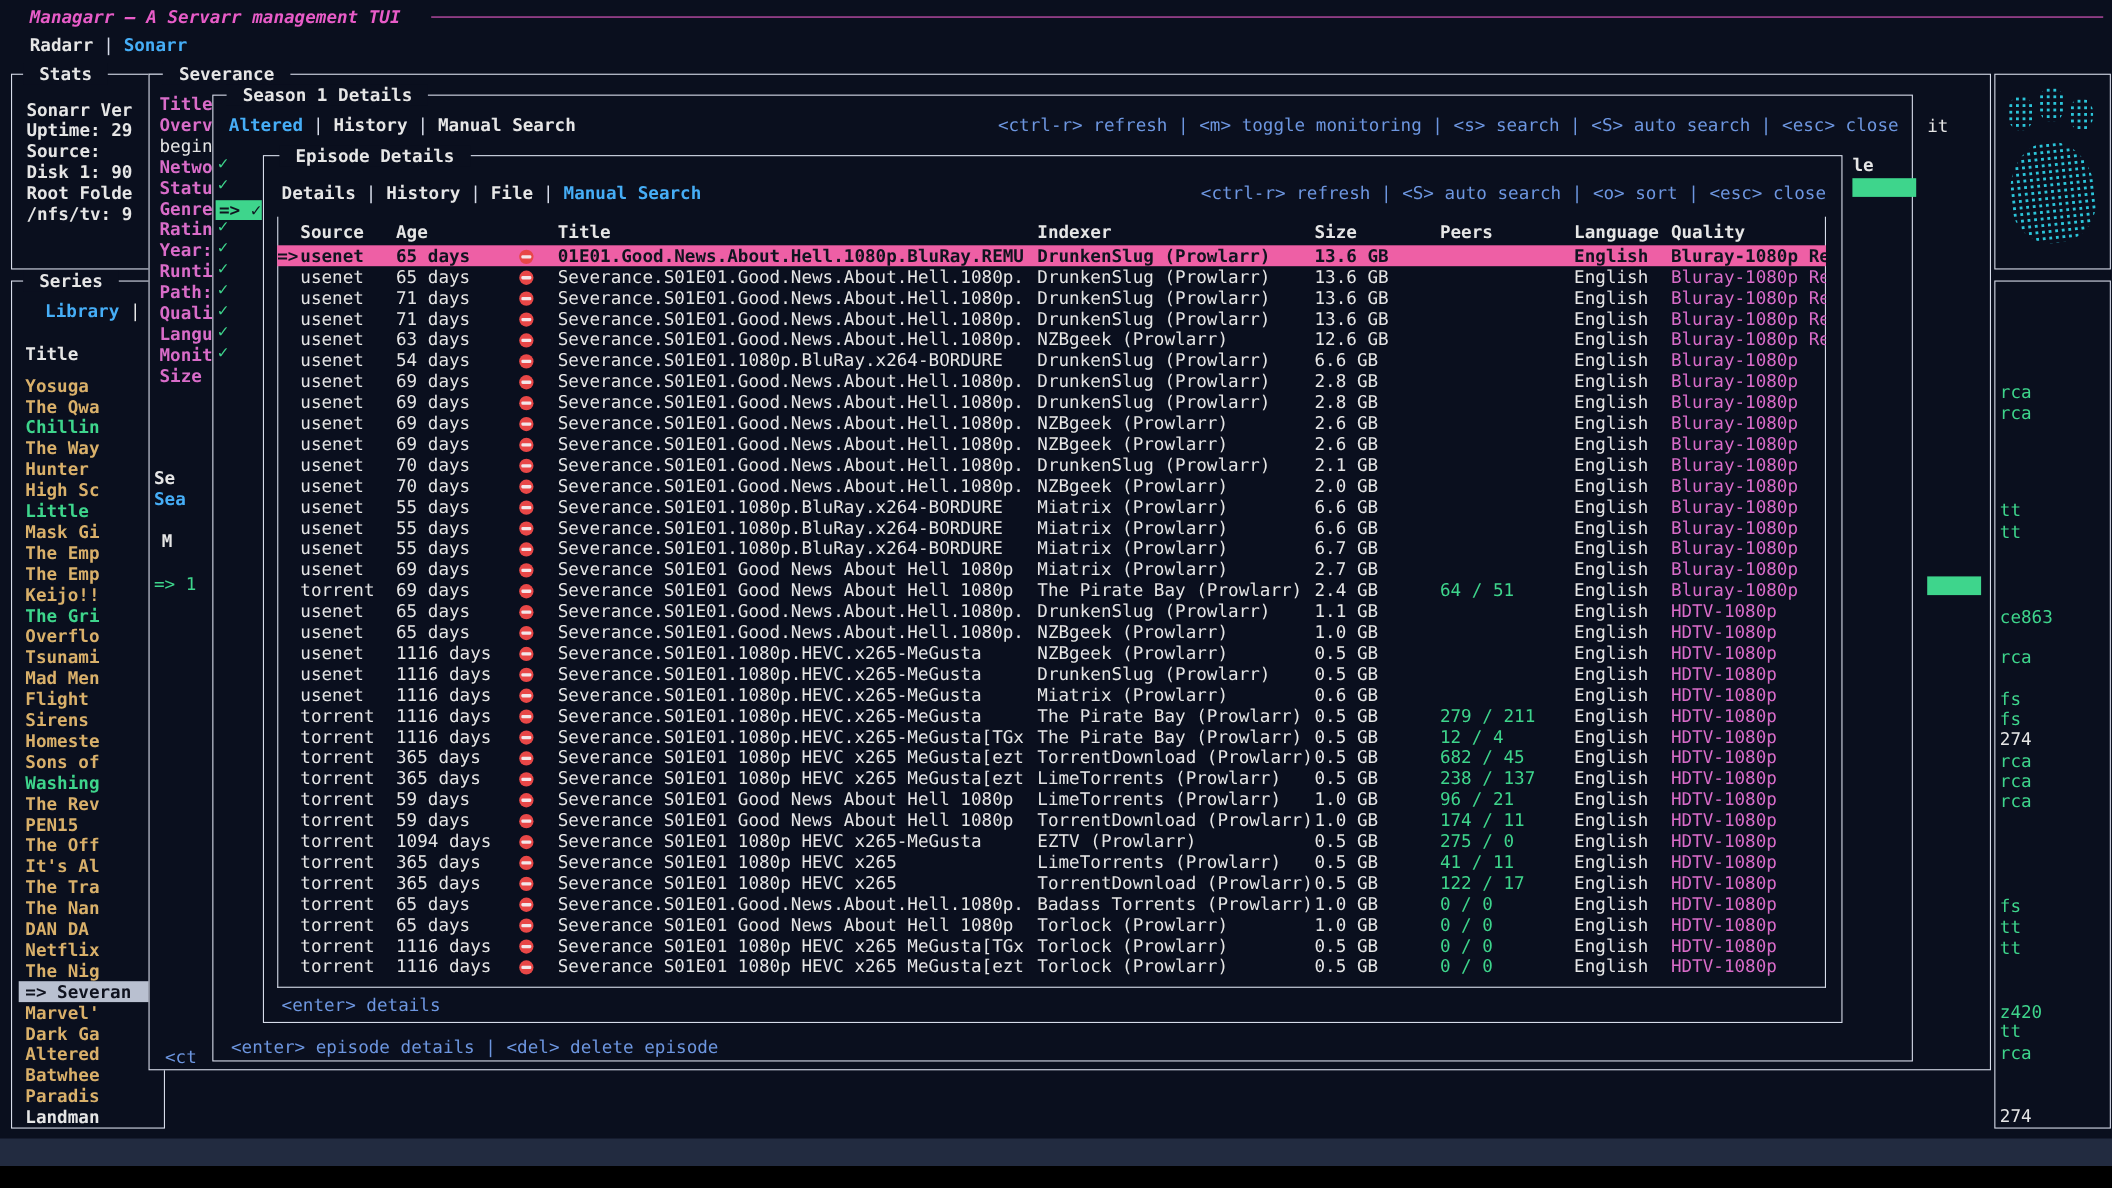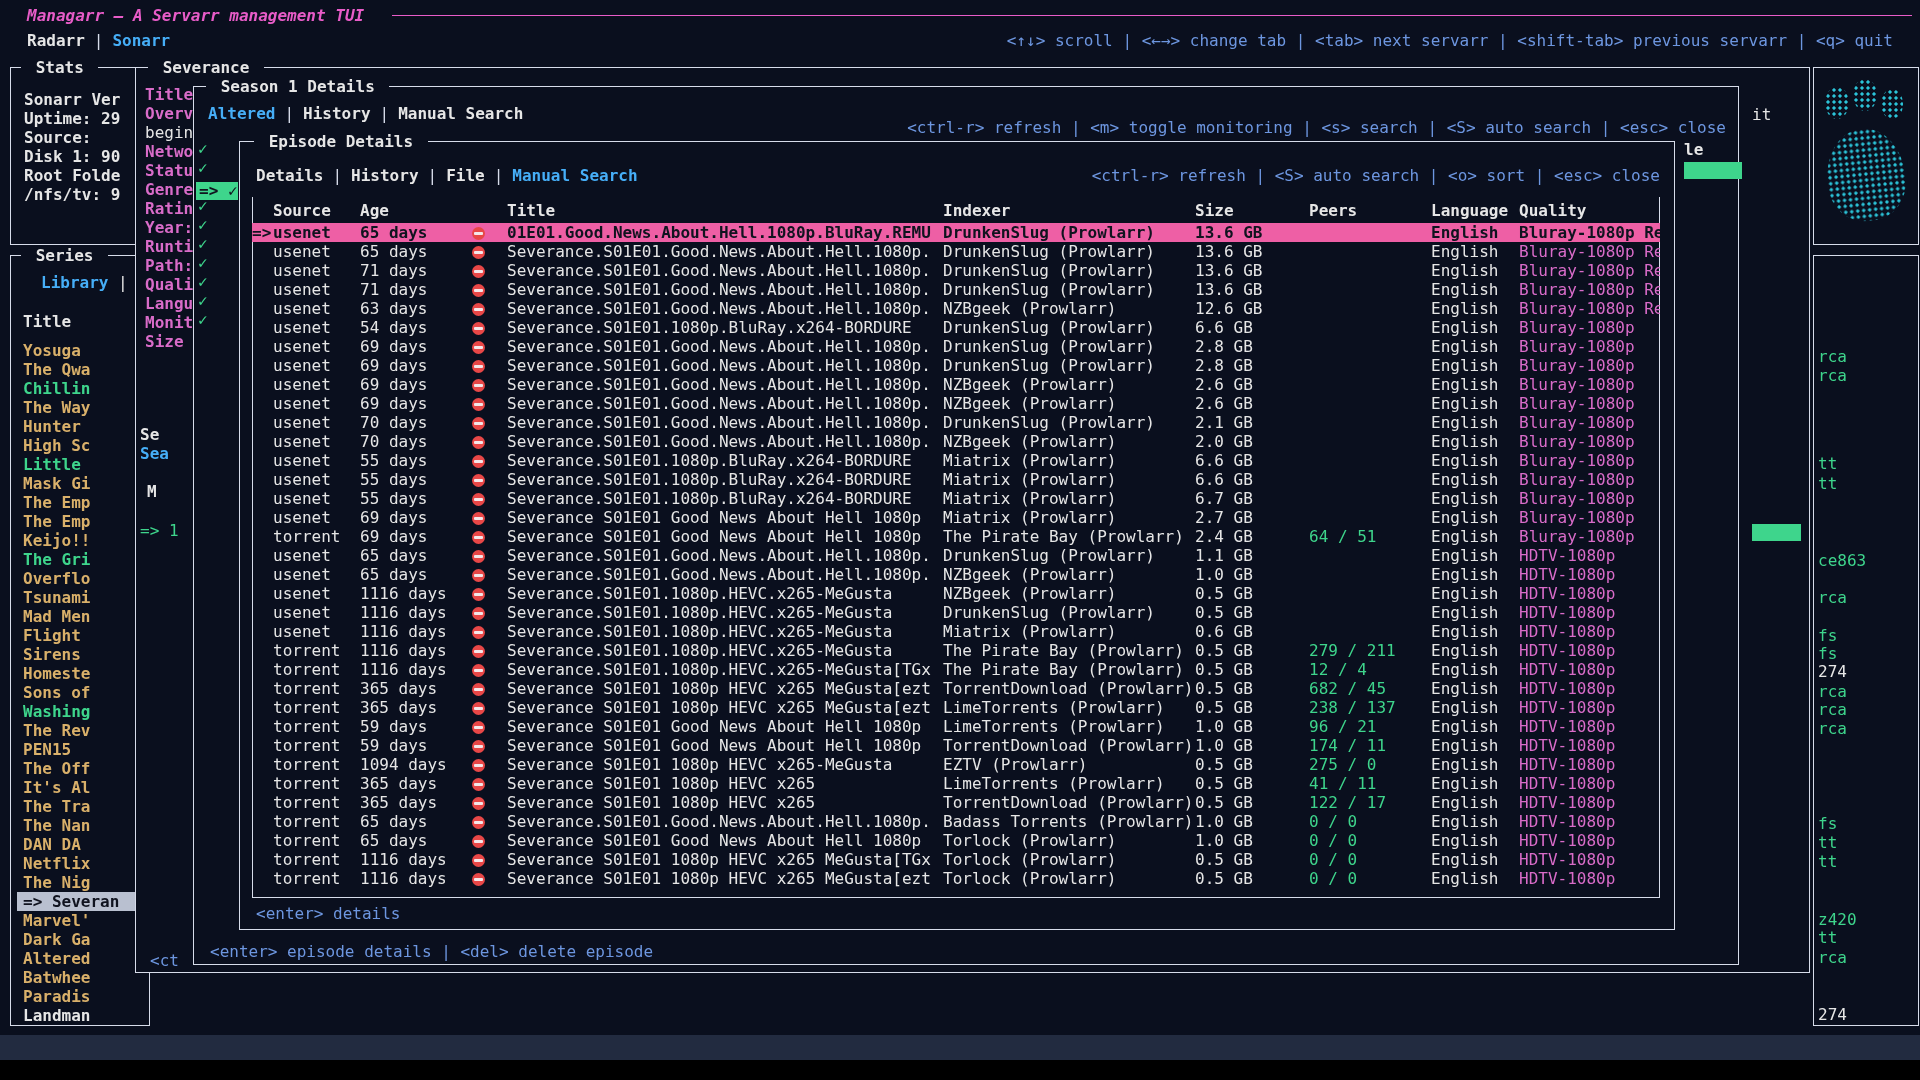--- a/index.html
+++ b/index.html
@@ -53,21 +53,20 @@
 </style>
 </head>
 <body>
 
 <div class="screen">
 
   <div class="abs c-tpink bold ital" style="left:27px; top:6px;">Managarr — A Servarr management TUI</div>
   <div class="hline" style="left:392px; top:15px; width:1520px;"></div>
 
   <div class="abs tabrow" style="left:27px; top:31px;"><span class="tab">Radarr</span><span class="tsep">|</span><span class="tab active">Sonarr</span></div>
-  <div class="abs c-help" style="right:27px; top:31px;">&lt;↑↓&gt; scroll | &lt;←→&gt; change tab | &lt;tab&gt; next servarr | &lt;shift-tab&gt; previous servarr | &lt;q&gt; quit</div>
 
   <div class="box" style="left:10px; top:67px; width:140px; height:178px;">
     <div class="btitle"> Stats </div>
     <div class="abs" style="left:13px; top:22px; width:120px;"><div class="statline">Sonarr Ver</div><div class="statline">Uptime: 29</div><div class="statline">Source:</div><div class="statline">Disk 1: 90</div><div class="statline">Root Folde</div><div class="statline">/nfs/tv: 9</div></div>
   </div>
 
   <div class="box" style="left:10px; top:255px; width:140px; height:771px;">
     <div class="btitle"> Series </div>
     <div class="abs" style="left:12px; top:17px;margin-left:18px;"><span class="c-blue bold">Library</span><span class="c-white"> </span><span class="c-white">|</span></div>
     <div class="abs bold c-white" style="left:12px; top:56px;">Title</div>
@@ -82,21 +81,21 @@
     <div class="abs bold c-white" style="left:11px; top:414px;">M</div>
     <div class="abs c-green" style="left:4px; top:453px;">=&gt; 1</div>
     <div class="abs c-white" style="left:1616px; top:37px;">it</div>
     <div class="greenbar" style="left:1616px; top:456px; width:49px; height:17px;"></div>
     <div class="abs c-help" style="left:14px; top:883px;text-align:right;">&lt;ct</div>
   </div>
 
   <div class="box" style="left:193px; top:86px; width:1546px; height:879px;">
     <div class="btitle" style="left:12px;"> Season 1 Details </div>
     <div class="abs tabrow" style="left:14px; top:17px;"><span class="tab active">Altered</span><span class="tsep">|</span><span class="tab">History</span><span class="tsep">|</span><span class="tab">Manual Search</span></div>
-    <div class="abs c-help" style="right:12px; top:31px;">&lt;ctrl-r&gt; refresh | &lt;m&gt; toggle monitoring | &lt;s&gt; search | &lt;S&gt; auto search | &lt;esc&gt; close</div>
+    <div class="abs c-help" style="right:12px; top:17px;">&lt;ctrl-r&gt; refresh | &lt;m&gt; toggle monitoring | &lt;s&gt; search | &lt;S&gt; auto search | &lt;esc&gt; close</div>
     <div class="abs c-help" style="left:16px; top:855px;">&lt;enter&gt; episode details | &lt;del&gt; delete episode</div>
   </div>
 
   <div class="box" style="left:239px; top:141px; width:1436px; height:789px;">
     <div class="btitle" style="left:14px;"> Episode Details </div>
     <div class="abs tabrow" style="left:16px; top:24px;"><span class="tab">Details</span><span class="tsep">|</span><span class="tab">History</span><span class="tsep">|</span><span class="tab">File</span><span class="tsep">|</span><span class="tab active">Manual Search</span></div>
     <div class="abs c-help" style="right:14px; top:24px;">&lt;ctrl-r&gt; refresh | &lt;S&gt; auto search | &lt;o&gt; sort | &lt;esc&gt; close</div>
     <div class="tframe" style="left:12px; top:55px; width:1408px; height:701px;"></div>
     <div class="abs" style="left:12px; top:59px;"><div class="trow thead"><span></span><span>Source</span><span>Age</span><span></span><span>Title</span><span>Indexer</span><span>Size</span><span>Peers</span><span>Language</span><span>Quality</span></div></div>
     <div class="abs" style="left:12px; top:81px;"><div class="trow sel"><span class="marker">=&gt;</span><span class="source">usenet</span><span class="age">65 days</span><span class="icon" style="padding-left: 16px;"><span class="block-icon"></span></span><span class="title">01E01.Good.News.About.Hell.1080p.BluRay.REMU</span><span class="indexer">DrunkenSlug (Prowlarr)</span><span class="size">13.6 GB</span><span class="peers"></span><span class="language">English</span><span class="quality">Bluray-1080p Re</span></div><div class="trow"><span class="marker"></span><span class="source">usenet</span><span class="age">65 days</span><span class="icon" style="padding-left: 16px;"><span class="block-icon"></span></span><span class="title">Severance.S01E01.Good.News.About.Hell.1080p.</span><span class="indexer">DrunkenSlug (Prowlarr)</span><span class="size">13.6 GB</span><span class="peers"></span><span class="language">English</span><span class="quality">Bluray-1080p Re</span></div><div class="trow"><span class="marker"></span><span class="source">usenet</span><span class="age">71 days</span><span class="icon" style="padding-left: 16px;"><span class="block-icon"></span></span><span class="title">Severance.S01E01.Good.News.About.Hell.1080p.</span><span class="indexer">DrunkenSlug (Prowlarr)</span><span class="size">13.6 GB</span><span class="peers"></span><span class="language">English</span><span class="quality">Bluray-1080p Re</span></div><div class="trow"><span class="marker"></span><span class="source">usenet</span><span class="age">71 days</span><span class="icon" style="padding-left: 16px;"><span class="block-icon"></span></span><span class="title">Severance.S01E01.Good.News.About.Hell.1080p.</span><span class="indexer">DrunkenSlug (Prowlarr)</span><span class="size">13.6 GB</span><span class="peers"></span><span class="language">English</span><span class="quality">Bluray-1080p Re</span></div><div class="trow"><span class="marker"></span><span class="source">usenet</span><span class="age">63 days</span><span class="icon" style="padding-left: 16px;"><span class="block-icon"></span></span><span class="title">Severance.S01E01.Good.News.About.Hell.1080p.</span><span class="indexer">NZBgeek (Prowlarr)</span><span class="size">12.6 GB</span><span class="peers"></span><span class="language">English</span><span class="quality">Bluray-1080p Re</span></div><div class="trow"><span class="marker"></span><span class="source">usenet</span><span class="age">54 days</span><span class="icon" style="padding-left: 16px;"><span class="block-icon"></span></span><span class="title">Severance.S01E01.1080p.BluRay.x264-BORDURE</span><span class="indexer">DrunkenSlug (Prowlarr)</span><span class="size">6.6 GB</span><span class="peers"></span><span class="language">English</span><span class="quality">Bluray-1080p</span></div><div class="trow"><span class="marker"></span><span class="source">usenet</span><span class="age">69 days</span><span class="icon" style="padding-left: 16px;"><span class="block-icon"></span></span><span class="title">Severance.S01E01.Good.News.About.Hell.1080p.</span><span class="indexer">DrunkenSlug (Prowlarr)</span><span class="size">2.8 GB</span><span class="peers"></span><span class="language">English</span><span class="quality">Bluray-1080p</span></div><div class="trow"><span class="marker"></span><span class="source">usenet</span><span class="age">69 days</span><span class="icon" style="padding-left: 16px;"><span class="block-icon"></span></span><span class="title">Severance.S01E01.Good.News.About.Hell.1080p.</span><span class="indexer">DrunkenSlug (Prowlarr)</span><span class="size">2.8 GB</span><span class="peers"></span><span class="language">English</span><span class="quality">Bluray-1080p</span></div><div class="trow"><span class="marker"></span><span class="source">usenet</span><span class="age">69 days</span><span class="icon" style="padding-left: 16px;"><span class="block-icon"></span></span><span class="title">Severance.S01E01.Good.News.About.Hell.1080p.</span><span class="indexer">NZBgeek (Prowlarr)</span><span class="size">2.6 GB</span><span class="peers"></span><span class="language">English</span><span class="quality">Bluray-1080p</span></div><div class="trow"><span class="marker"></span><span class="source">usenet</span><span class="age">69 days</span><span class="icon" style="padding-left: 16px;"><span class="block-icon"></span></span><span class="title">Severance.S01E01.Good.News.About.Hell.1080p.</span><span class="indexer">NZBgeek (Prowlarr)</span><span class="size">2.6 GB</span><span class="peers"></span><span class="language">English</span><span class="quality">Bluray-1080p</span></div><div class="trow"><span class="marker"></span><span class="source">usenet</span><span class="age">70 days</span><span class="icon" style="padding-left: 16px;"><span class="block-icon"></span></span><span class="title">Severance.S01E01.Good.News.About.Hell.1080p.</span><span class="indexer">DrunkenSlug (Prowlarr)</span><span class="size">2.1 GB</span><span class="peers"></span><span class="language">English</span><span class="quality">Bluray-1080p</span></div><div class="trow"><span class="marker"></span><span class="source">usenet</span><span class="age">70 days</span><span class="icon" style="padding-left: 16px;"><span class="block-icon"></span></span><span class="title">Severance.S01E01.Good.News.About.Hell.1080p.</span><span class="indexer">NZBgeek (Prowlarr)</span><span class="size">2.0 GB</span><span class="peers"></span><span class="language">English</span><span class="quality">Bluray-1080p</span></div><div class="trow"><span class="marker"></span><span class="source">usenet</span><span class="age">55 days</span><span class="icon" style="padding-left: 16px;"><span class="block-icon"></span></span><span class="title">Severance.S01E01.1080p.BluRay.x264-BORDURE</span><span class="indexer">Miatrix (Prowlarr)</span><span class="size">6.6 GB</span><span class="peers"></span><span class="language">English</span><span class="quality">Bluray-1080p</span></div><div class="trow"><span class="marker"></span><span class="source">usenet</span><span class="age">55 days</span><span class="icon" style="padding-left: 16px;"><span class="block-icon"></span></span><span class="title">Severance.S01E01.1080p.BluRay.x264-BORDURE</span><span class="indexer">Miatrix (Prowlarr)</span><span class="size">6.6 GB</span><span class="peers"></span><span class="language">English</span><span class="quality">Bluray-1080p</span></div><div class="trow"><span class="marker"></span><span class="source">usenet</span><span class="age">55 days</span><span class="icon" style="padding-left: 16px;"><span class="block-icon"></span></span><span class="title">Severance.S01E01.1080p.BluRay.x264-BORDURE</span><span class="indexer">Miatrix (Prowlarr)</span><span class="size">6.7 GB</span><span class="peers"></span><span class="language">English</span><span class="quality">Bluray-1080p</span></div><div class="trow"><span class="marker"></span><span class="source">usenet</span><span class="age">69 days</span><span class="icon" style="padding-left: 16px;"><span class="block-icon"></span></span><span class="title">Severance S01E01 Good News About Hell 1080p</span><span class="indexer">Miatrix (Prowlarr)</span><span class="size">2.7 GB</span><span class="peers"></span><span class="language">English</span><span class="quality">Bluray-1080p</span></div><div class="trow"><span class="marker"></span><span class="source">torrent</span><span class="age">69 days</span><span class="icon" style="padding-left: 16px;"><span class="block-icon"></span></span><span class="title">Severance S01E01 Good News About Hell 1080p</span><span class="indexer">The Pirate Bay (Prowlarr)</span><span class="size">2.4 GB</span><span class="peers">64 / 51</span><span class="language">English</span><span class="quality">Bluray-1080p</span></div><div class="trow"><span class="marker"></span><span class="source">usenet</span><span class="age">65 days</span><span class="icon" style="padding-left: 16px;"><span class="block-icon"></span></span><span class="title">Severance.S01E01.Good.News.About.Hell.1080p.</span><span class="indexer">DrunkenSlug (Prowlarr)</span><span class="size">1.1 GB</span><span class="peers"></span><span class="language">English</span><span class="quality">HDTV-1080p</span></div><div class="trow"><span class="marker"></span><span class="source">usenet</span><span class="age">65 days</span><span class="icon" style="padding-left: 16px;"><span class="block-icon"></span></span><span class="title">Severance.S01E01.Good.News.About.Hell.1080p.</span><span class="indexer">NZBgeek (Prowlarr)</span><span class="size">1.0 GB</span><span class="peers"></span><span class="language">English</span><span class="quality">HDTV-1080p</span></div><div class="trow"><span class="marker"></span><span class="source">usenet</span><span class="age">1116 days</span><span class="icon" style="padding-left: 16px;"><span class="block-icon"></span></span><span class="title">Severance.S01E01.1080p.HEVC.x265-MeGusta</span><span class="indexer">NZBgeek (Prowlarr)</span><span class="size">0.5 GB</span><span class="peers"></span><span class="language">English</span><span class="quality">HDTV-1080p</span></div><div class="trow"><span class="marker"></span><span class="source">usenet</span><span class="age">1116 days</span><span class="icon" style="padding-left: 16px;"><span class="block-icon"></span></span><span class="title">Severance.S01E01.1080p.HEVC.x265-MeGusta</span><span class="indexer">DrunkenSlug (Prowlarr)</span><span class="size">0.5 GB</span><span class="peers"></span><span class="language">English</span><span class="quality">HDTV-1080p</span></div><div class="trow"><span class="marker"></span><span class="source">usenet</span><span class="age">1116 days</span><span class="icon" style="padding-left: 16px;"><span class="block-icon"></span></span><span class="title">Severance.S01E01.1080p.HEVC.x265-MeGusta</span><span class="indexer">Miatrix (Prowlarr)</span><span class="size">0.6 GB</span><span class="peers"></span><span class="language">English</span><span class="quality">HDTV-1080p</span></div><div class="trow"><span class="marker"></span><span class="source">torrent</span><span class="age">1116 days</span><span class="icon" style="padding-left: 16px;"><span class="block-icon"></span></span><span class="title">Severance.S01E01.1080p.HEVC.x265-MeGusta</span><span class="indexer">The Pirate Bay (Prowlarr)</span><span class="size">0.5 GB</span><span class="peers">279 / 211</span><span class="language">English</span><span class="quality">HDTV-1080p</span></div><div class="trow"><span class="marker"></span><span class="source">torrent</span><span class="age">1116 days</span><span class="icon" style="padding-left: 16px;"><span class="block-icon"></span></span><span class="title">Severance.S01E01.1080p.HEVC.x265-MeGusta[TGx</span><span class="indexer">The Pirate Bay (Prowlarr)</span><span class="size">0.5 GB</span><span class="peers">12 / 4</span><span class="language">English</span><span class="quality">HDTV-1080p</span></div><div class="trow"><span class="marker"></span><span class="source">torrent</span><span class="age">365 days</span><span class="icon" style="padding-left: 16px;"><span class="block-icon"></span></span><span class="title">Severance S01E01 1080p HEVC x265 MeGusta[ezt</span><span class="indexer">TorrentDownload (Prowlarr)</span><span class="size">0.5 GB</span><span class="peers">682 / 45</span><span class="language">English</span><span class="quality">HDTV-1080p</span></div><div class="trow"><span class="marker"></span><span class="source">torrent</span><span class="age">365 days</span><span class="icon" style="padding-left: 16px;"><span class="block-icon"></span></span><span class="title">Severance S01E01 1080p HEVC x265 MeGusta[ezt</span><span class="indexer">LimeTorrents (Prowlarr)</span><span class="size">0.5 GB</span><span class="peers">238 / 137</span><span class="language">English</span><span class="quality">HDTV-1080p</span></div><div class="trow"><span class="marker"></span><span class="source">torrent</span><span class="age">59 days</span><span class="icon" style="padding-left: 16px;"><span class="block-icon"></span></span><span class="title">Severance S01E01 Good News About Hell 1080p</span><span class="indexer">LimeTorrents (Prowlarr)</span><span class="size">1.0 GB</span><span class="peers">96 / 21</span><span class="language">English</span><span class="quality">HDTV-1080p</span></div><div class="trow"><span class="marker"></span><span class="source">torrent</span><span class="age">59 days</span><span class="icon" style="padding-left: 16px;"><span class="block-icon"></span></span><span class="title">Severance S01E01 Good News About Hell 1080p</span><span class="indexer">TorrentDownload (Prowlarr)</span><span class="size">1.0 GB</span><span class="peers">174 / 11</span><span class="language">English</span><span class="quality">HDTV-1080p</span></div><div class="trow"><span class="marker"></span><span class="source">torrent</span><span class="age">1094 days</span><span class="icon" style="padding-left: 16px;"><span class="block-icon"></span></span><span class="title">Severance S01E01 1080p HEVC x265-MeGusta</span><span class="indexer">EZTV (Prowlarr)</span><span class="size">0.5 GB</span><span class="peers">275 / 0</span><span class="language">English</span><span class="quality">HDTV-1080p</span></div><div class="trow"><span class="marker"></span><span class="source">torrent</span><span class="age">365 days</span><span class="icon" style="padding-left: 16px;"><span class="block-icon"></span></span><span class="title">Severance S01E01 1080p HEVC x265</span><span class="indexer">LimeTorrents (Prowlarr)</span><span class="size">0.5 GB</span><span class="peers">41 / 11</span><span class="language">English</span><span class="quality">HDTV-1080p</span></div><div class="trow"><span class="marker"></span><span class="source">torrent</span><span class="age">365 days</span><span class="icon" style="padding-left: 16px;"><span class="block-icon"></span></span><span class="title">Severance S01E01 1080p HEVC x265</span><span class="indexer">TorrentDownload (Prowlarr)</span><span class="size">0.5 GB</span><span class="peers">122 / 17</span><span class="language">English</span><span class="quality">HDTV-1080p</span></div><div class="trow"><span class="marker"></span><span class="source">torrent</span><span class="age">65 days</span><span class="icon" style="padding-left: 16px;"><span class="block-icon"></span></span><span class="title">Severance.S01E01.Good.News.About.Hell.1080p.</span><span class="indexer">Badass Torrents (Prowlarr)</span><span class="size">1.0 GB</span><span class="peers">0 / 0</span><span class="language">English</span><span class="quality">HDTV-1080p</span></div><div class="trow"><span class="marker"></span><span class="source">torrent</span><span class="age">65 days</span><span class="icon" style="padding-left: 16px;"><span class="block-icon"></span></span><span class="title">Severance S01E01 Good News About Hell 1080p</span><span class="indexer">Torlock (Prowlarr)</span><span class="size">1.0 GB</span><span class="peers">0 / 0</span><span class="language">English</span><span class="quality">HDTV-1080p</span></div><div class="trow"><span class="marker"></span><span class="source">torrent</span><span class="age">1116 days</span><span class="icon" style="padding-left: 16px;"><span class="block-icon"></span></span><span class="title">Severance S01E01 1080p HEVC x265 MeGusta[TGx</span><span class="indexer">Torlock (Prowlarr)</span><span class="size">0.5 GB</span><span class="peers">0 / 0</span><span class="language">English</span><span class="quality">HDTV-1080p</span></div><div class="trow"><span class="marker"></span><span class="source">torrent</span><span class="age">1116 days</span><span class="icon" style="padding-left: 16px;"><span class="block-icon"></span></span><span class="title">Severance S01E01 1080p HEVC x265 MeGusta[ezt</span><span class="indexer">Torlock (Prowlarr)</span><span class="size">0.5 GB</span><span class="peers">0 / 0</span><span class="language">English</span><span class="quality">HDTV-1080p</span></div></div>

